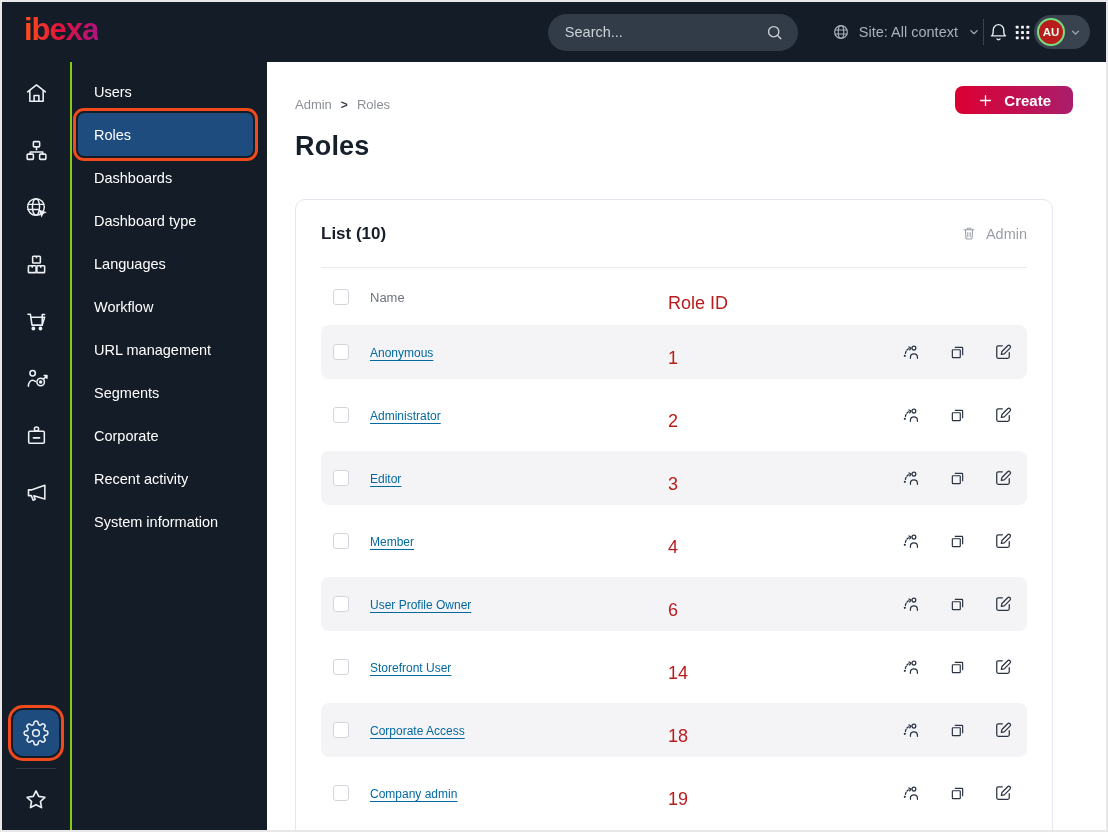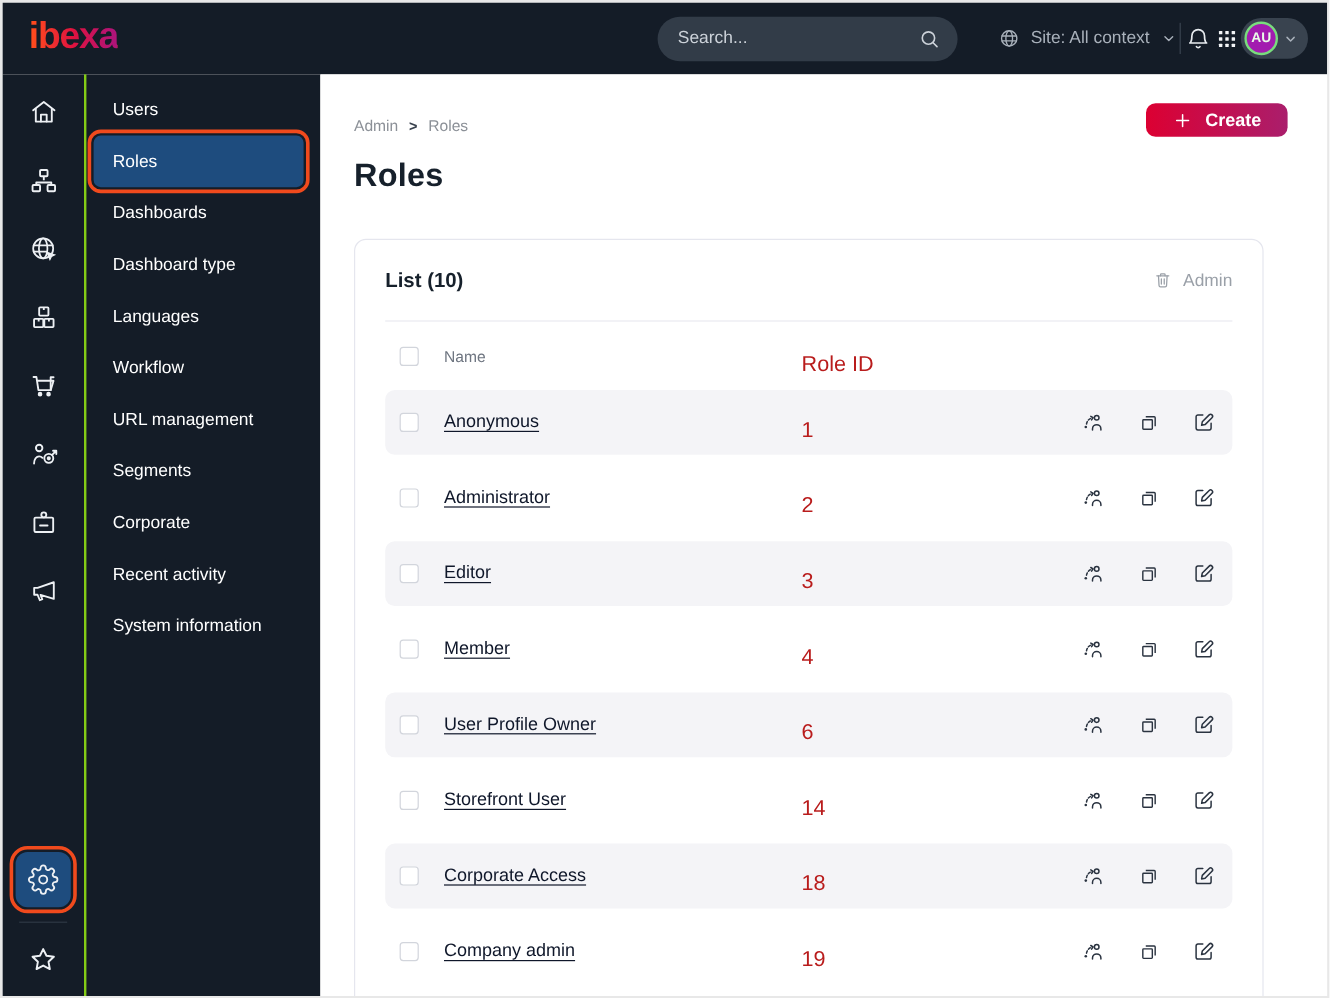--- a/index.html
+++ b/index.html
@@ -13,21 +13,21 @@
           background:linear-gradient(90deg,#ff4a1e 5%,#e0123f 50%,#b11478 95%);
           -webkit-background-clip:text; background-clip:text; color:transparent; line-height:1; padding-bottom:6px;}
   .search { margin-left:auto; width:250px; height:37px; background:#323c48; border-radius:19px;
             display:flex; align-items:center; padding:0 14px 0 17px; color:#ccd2d9; font-size:14.5px; cursor:text;}
   .search .ph { flex:1; }
   .top-right { display:flex; align-items:center; margin-left:34px; }
   .site-sel { display:flex; align-items:center; gap:9px; color:#a9b1bb; font-size:14.5px; cursor:pointer; }
   .vdiv { width:1px; height:26px; background:#3a4450; margin:0 2px; }
   .icon-btn { background:none; border:none; cursor:pointer; display:flex; align-items:center; padding:2px; }
   .avatar-pill { display:flex; align-items:center; gap:4px; background:#39434f; border-radius:18px; padding:3px 8px 3px 3px; cursor:pointer; }
-  .avatar { width:28px; height:28px; border-radius:50%; background:#a21caf; border:2px solid #79dd7d; color:#eafce9;
+  .avatar { width:28px; height:28px; border-radius:50%; background:#b91c1c; border:2px solid #79dd7d; color:#eafce9;
             font-size:11.5px; font-weight:700; display:flex; align-items:center; justify-content:center; }
 
   
   .body-row { flex:1; display:flex; min-height:0; }
 
   
   .rail { width:68px; flex:0 0 68px; background:#141c27; display:flex; flex-direction:column; align-items:center; padding-top:3px; }
   .rail-item { width:68px; height:57px; background:none; border:none; display:flex; align-items:center; justify-content:center; cursor:pointer; }
   .rail-bottom { margin-top:auto; display:flex; flex-direction:column; align-items:center; width:100%; padding-bottom:8px; }
   .rail-gear { width:46px; height:46px; border-radius:10px; background:#1e4c7e; border:none; display:flex; align-items:center; justify-content:center; cursor:pointer; }
@@ -59,21 +59,21 @@
   .delete-btn { margin-left:auto; background:none; border:none; display:flex; align-items:center; gap:9px;
                 color:#9aa0a8; font-size:14.5px; font-family:inherit; cursor:pointer; }
   .card-divider { height:1px; background:#e9eaf0; margin:0 0 13px; }
 
   .thead { height:32px; display:flex; align-items:center; padding:0 14px 0 12px; margin-bottom:12px;
            font-size:13px; color:#6e7580; }
   .trow { height:54px; display:flex; align-items:center; padding:0 14px 0 12px; border-radius:8px; margin-bottom:9px; }
   .trow.alt { background:#f4f4f7; }
   .cb { width:16px; height:16px; flex:0 0 16px; border:1px solid #d2d5dc; border-radius:3px; background:#fff; cursor:pointer; }
   .col-name { flex:1; margin-left:21px; min-width:0; }
-  .role-link { color:#0f172a; font-size:15px; font-weight:500; text-decoration:underline; text-underline-offset:3px; cursor:pointer; }
+  .role-link { color:#0369a1; font-size:12px; font-weight:500; text-decoration:underline; text-underline-offset:3px; cursor:pointer; }
   .col-id { width:233px; flex:0 0 233px; font-size:18px; color:#b91c1c;margin-top:12px; }
   .col-actions { width:112px; flex:0 0 112px; display:flex; justify-content:space-between; }
   .act-btn { background:none; border:none; cursor:pointer; display:flex; align-items:center; padding:0; }
   .act-btn svg { stroke:#2a3340; }
   .thead .col-actions { visibility:hidden; }
 </style>
 </head>
 <body>
 
 <div class="frame">

